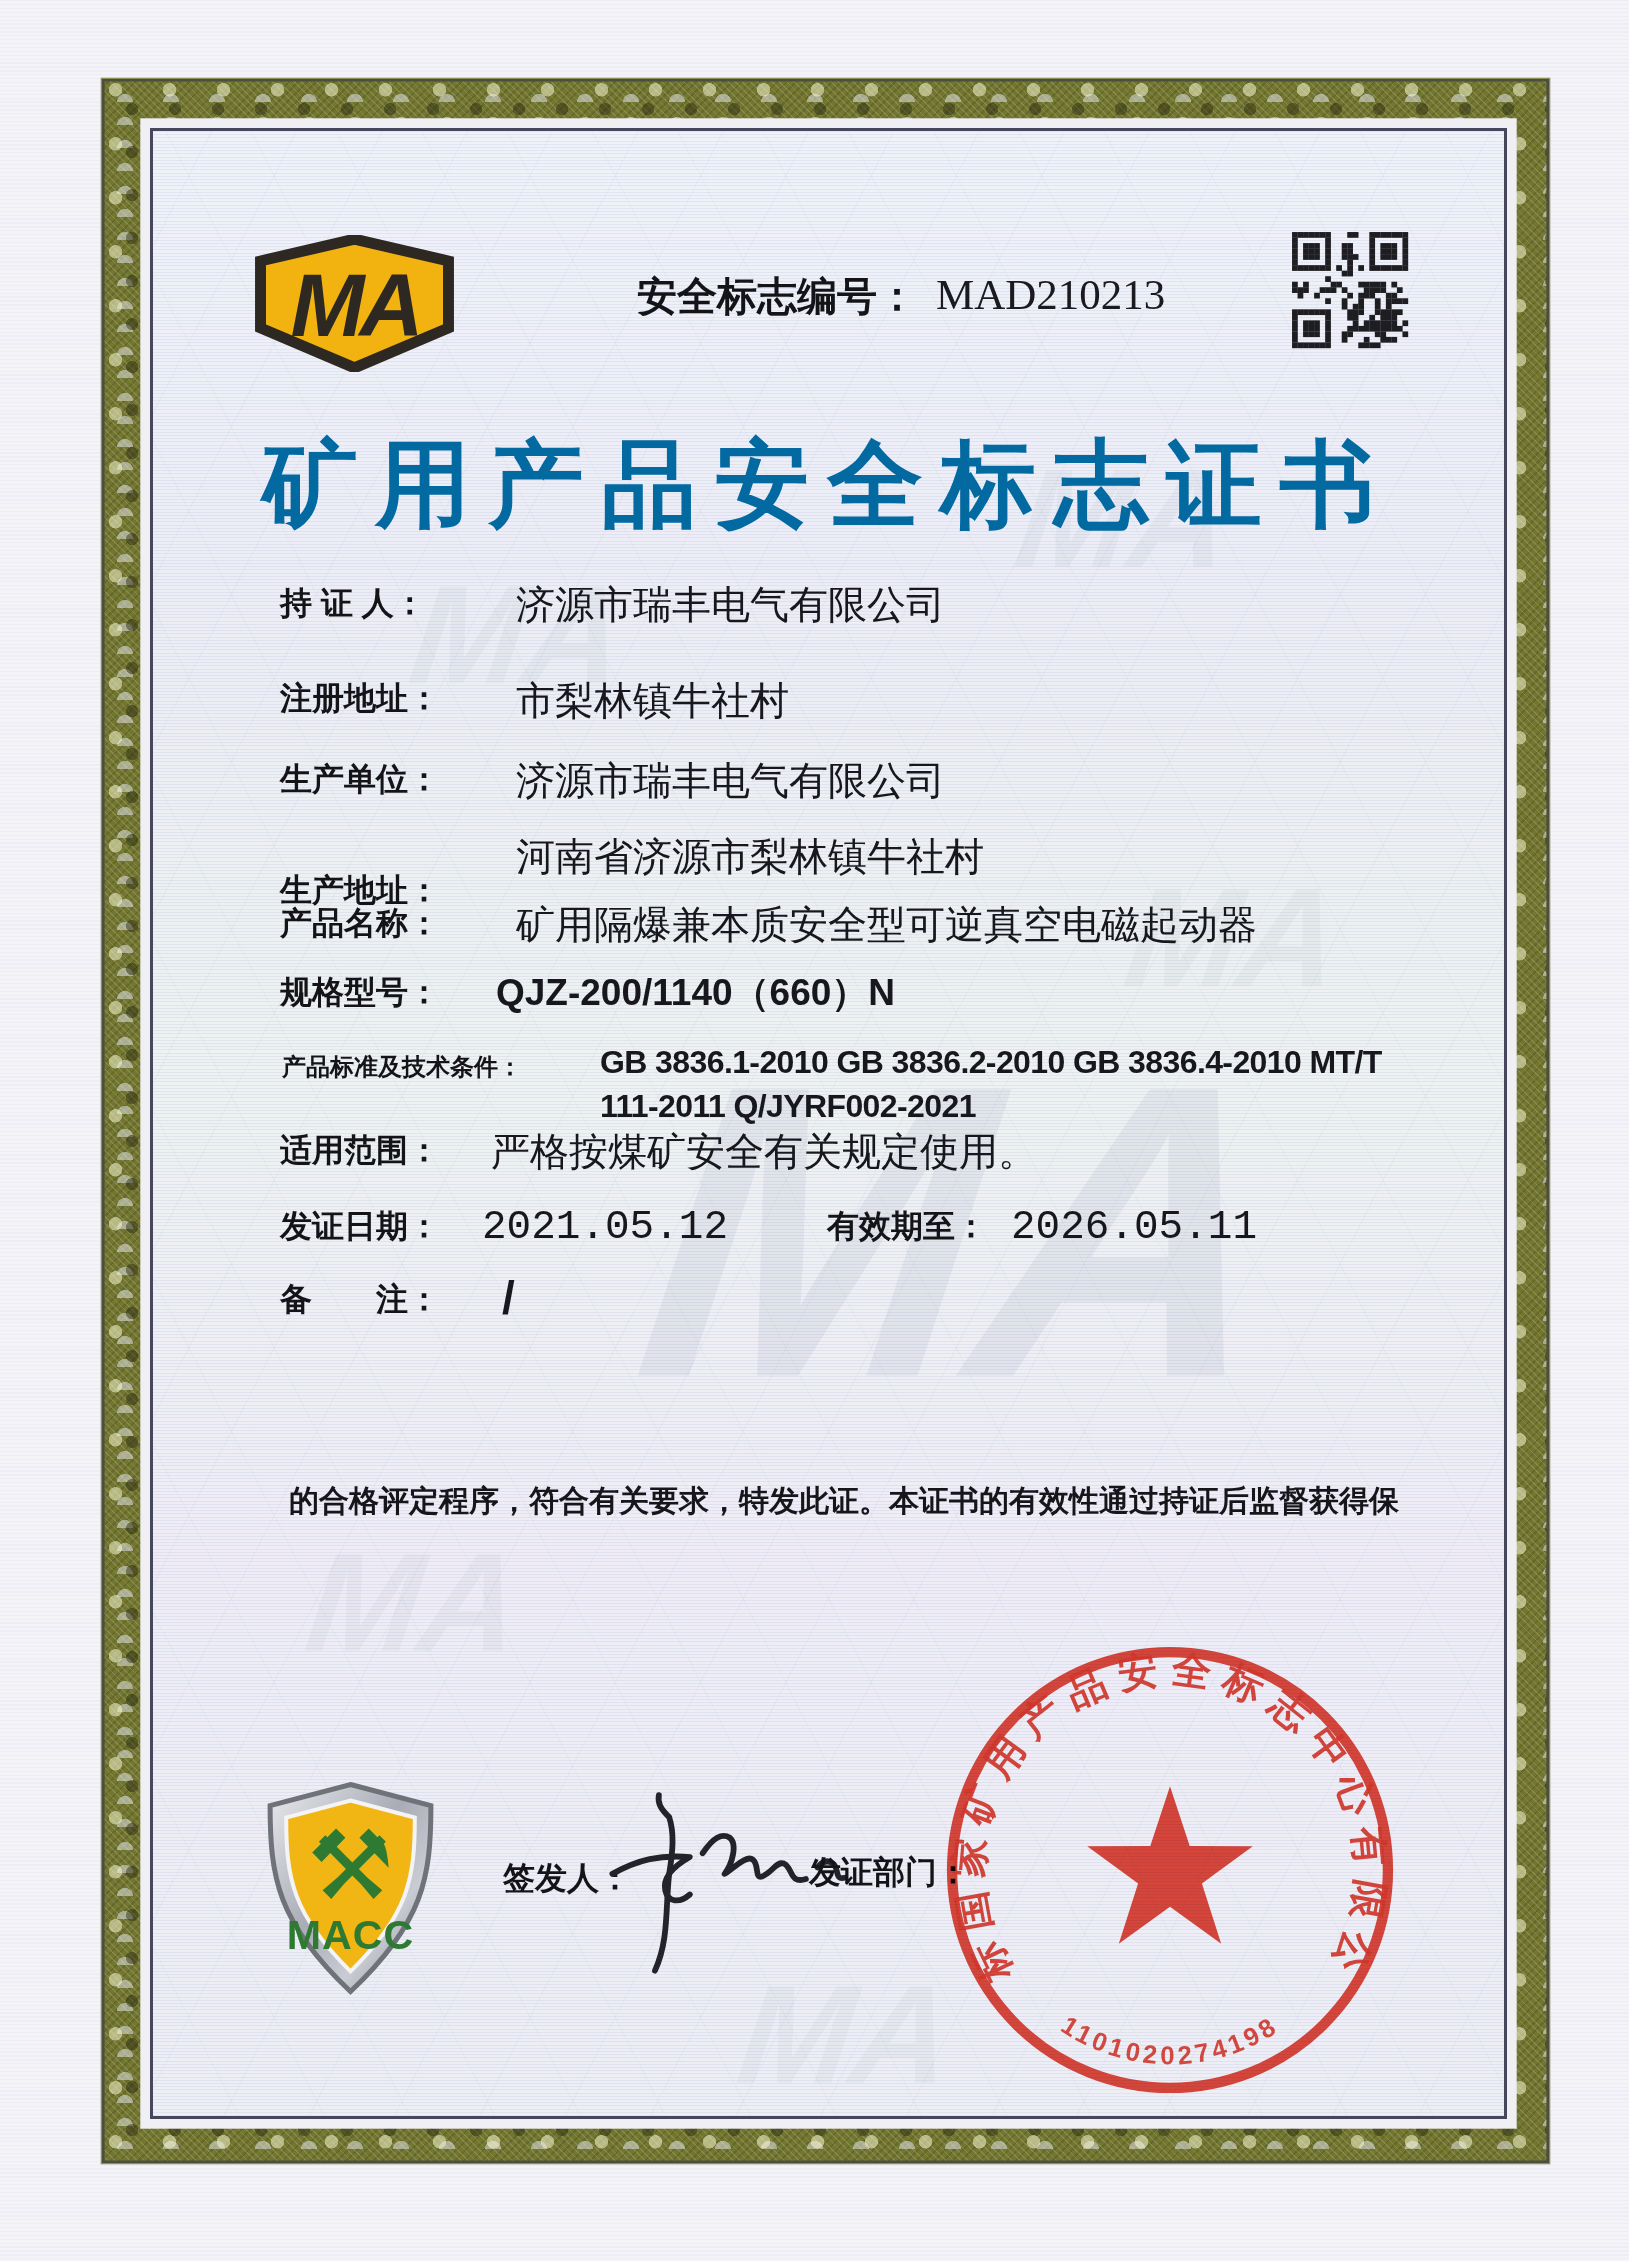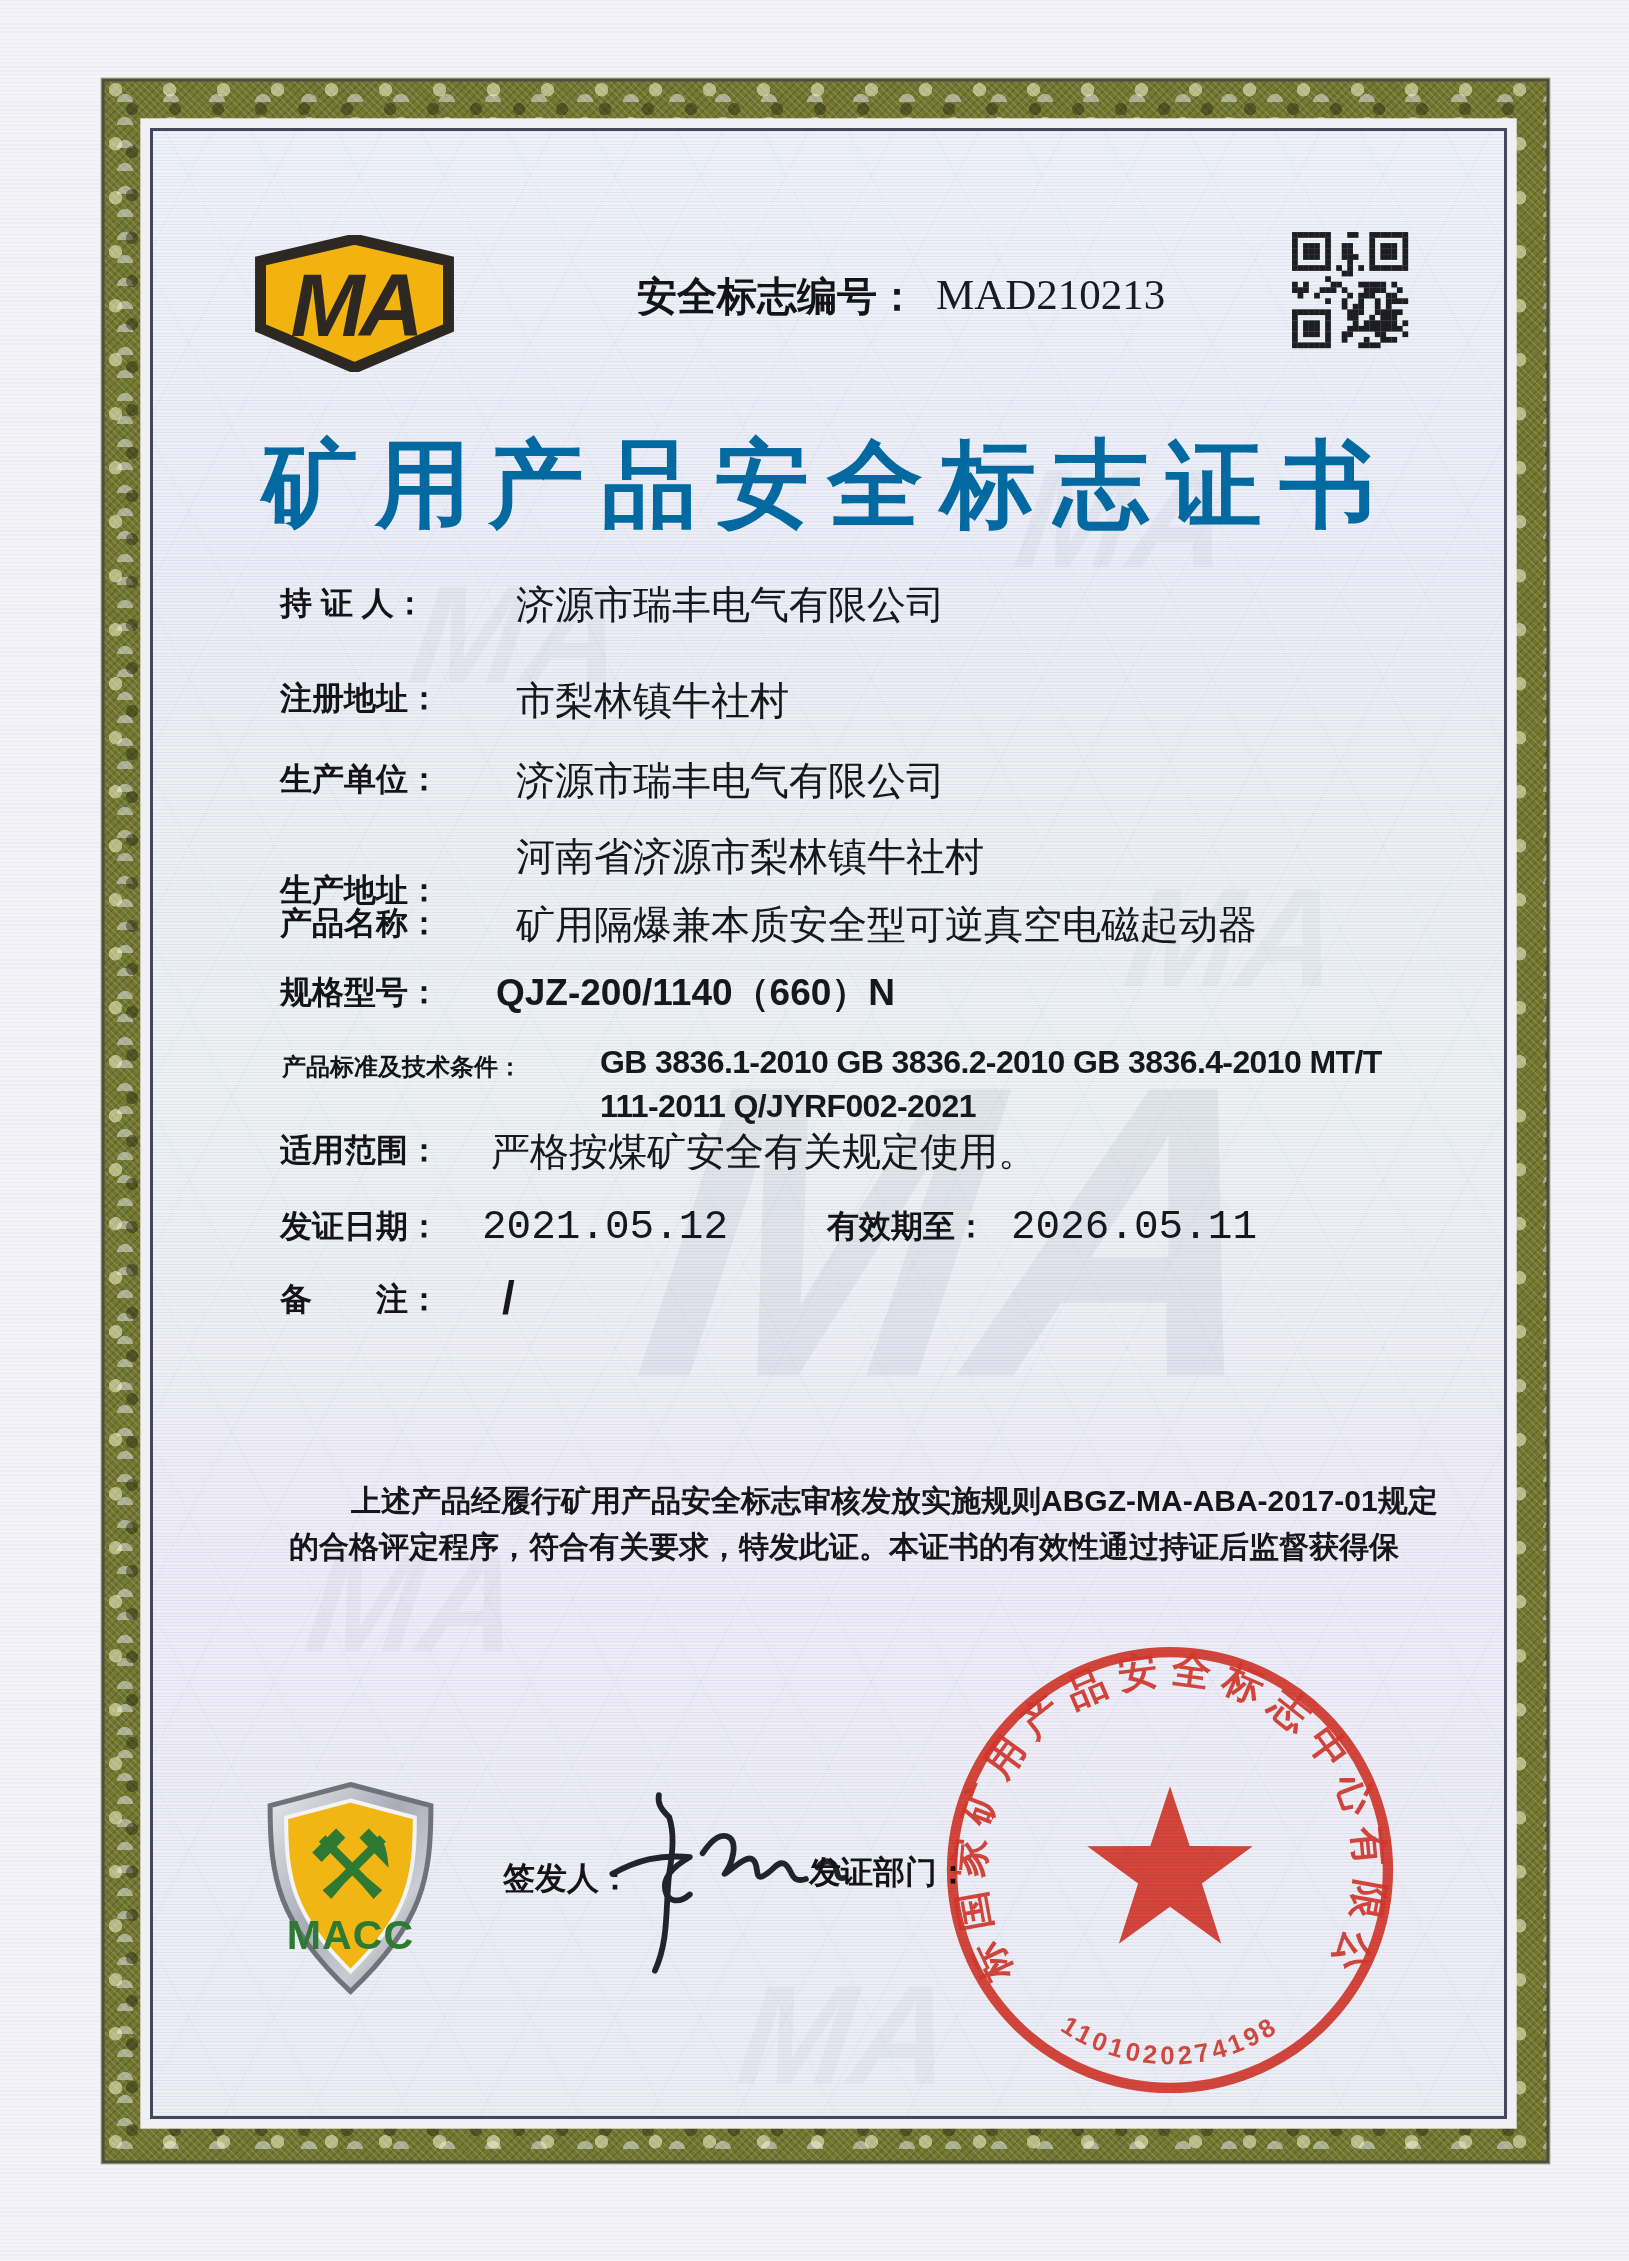--- a/index.html
+++ b/index.html
@@ -324,21 +324,20 @@
 
   <div class="abs lbl" style="left:280px;top:1210px;">发证日期：</div>
   <div class="abs val-serif" style="left:482px;top:1207px;">2021.05.12</div>
   <div class="abs lbl" style="left:827px;top:1210px;">有效期至：</div>
   <div class="abs val-serif" style="left:1011px;top:1207px;">2026.05.11</div>
 
   <div class="abs lbl" style="left:280px;top:1283px;">备　　注：</div>
   <div class="abs val" style="left:502px;top:1275px;font-size:46px;font-weight:700;">/</div>
 
   <div class="stmt">
-    <span class="line first">上述产品经履行矿用产品安全标志审核发放实施规则ABGZ-MA-ABA-2017-01规定</span>
     <span class="line">的合格评定程序，符合有关要求，特发此证。本证书的有效性通过持证后监督获得保</span>
   </div>
 
   <svg class="macc-svg" viewBox="0 0 200 216">
     <defs>
       <linearGradient id="silver" x1="0" y1="0" x2="1" y2="1">
         <stop offset="0" stop-color="#e9eaee"></stop>
           <stop offset="0.45" stop-color="#a9acb6"></stop>
         <stop offset="0.7" stop-color="#caccd4"></stop>
           <stop offset="1" stop-color="#83868f"></stop>

